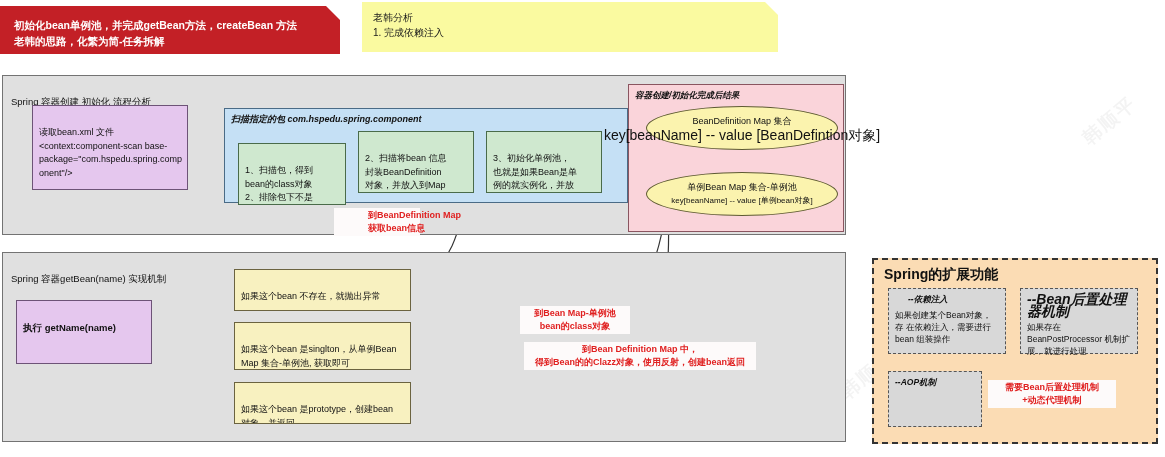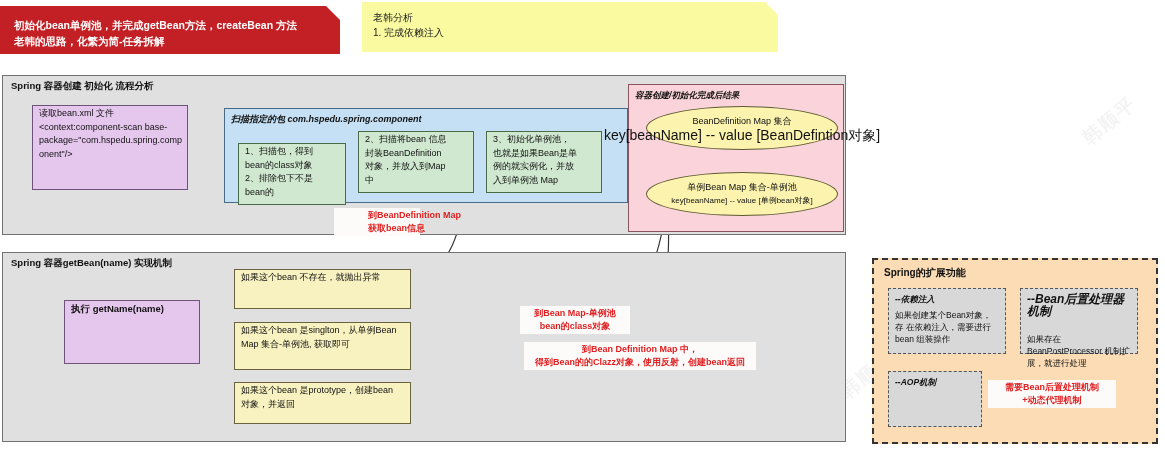--- a/index.html
+++ b/index.html
@@ -58,34 +58,34 @@
   }
   .sticky .ln { display: block; }
 
   
   .panel {
     background: #e0e0e0;
     border: 1px solid #737373;
   }
   .panel-title {
     position: absolute;
-    left: 8px; top: 4px;
+    left: 8px; top: 20px;
     font-size: 9.5px;
-    font-weight: bold;
+    font-weight: normal;
     color: #111;
     white-space: nowrap;
   }
 
   
   .node {
     border: 1px solid #555;
     font-size: 9px;
     line-height: 13.5px;
     color: #111;
-    padding: 1px 6px;
+    padding: 20px 6px;
     overflow: hidden;
   }
   .node .ln { display: block; }
   .purple { background: #e5c7ee; border-color: #6d5377; }
   .bluebox { background: #c5e0f5; border-color: #4a6b86; }
   .green  { background: #cfe8cf; border-color: #4a6b4a; }
   .yellow { background: #f8f1c0; border-color: #6b6340; }
   .pinkbox{ background: #fad4da; border-color: #8a5560; }
   .grey-node { background: #d8d8d8; border: 1px dashed #555; }
 
@@ -113,21 +113,21 @@
   .ellipse .ln { display: block; white-space: nowrap; }
 
   
   .orange-panel {
     background: #fbdcb4;
     border: 2px dashed #333;
   }
   .orange-title {
     position: absolute;
     left: 10px; top: 6px;
-    font-size: 10px;
+    font-size: 14px;
     font-weight: bold;
     color: #111;
   }
 
   
   .annot {
     background: #fdfafa;
     color: #e02020;
     font-size: 9px;
     font-weight: bold;
@@ -253,21 +253,21 @@
 
   <div class="abs annot" style="left:334px; top:208px; width:86px;padding-left:34px;">
     <span class="ln">到BeanDefinition Map</span>
     <span class="ln">获取bean信息</span>
   </div>
 
   <div class="abs panel" style="left:2px; top:252px; width:844px; height:190px;">
     <div class="panel-title">Spring 容器getBean(name) 实现机制</div>
   </div>
 
-  <div class="abs node purple" style="left:16px; top:300px; width:136px; height:64px;margin-left:48px;">
+  <div class="abs node purple" style="left:16px; top:300px; width:136px; height:64px;">
     <span class="ln" style="font-weight:bold; font-size:9.5px;">执行 getName(name)</span>
   </div>
 
   <div class="abs node yellow" style="left:234px; top:269px; width:177px; height:40px;">
     <span class="ln">如果这个bean 不存在，就抛出异常</span>
     <span class="ln"></span>
   </div>
 
   <div class="abs node yellow" style="left:234px; top:322px; width:177px; height:48px;">
     <span class="ln">如果这个bean 是singlton，从单例Bean</span>
@@ -287,28 +287,28 @@
   <div class="abs annot" style="left:524px; top:342px; width:232px;">
     <span class="ln">到Bean Definition Map 中，</span>
     <span class="ln">得到Bean的的Clazz对象，使用反射，创建bean返回</span>
   </div>
 
   <div class="abs orange-panel" style="left:872px; top:258px; width:286px; height:186px;">
     <div class="orange-title">Spring的扩展功能</div>
   </div>
 
   <div class="abs grey-node" style="left:888px; top:288px; width:118px; height:66px; padding:4px 6px; font-size:8.5px; line-height:12px; color:#111;">
-    <span class="node-title" style="font-size:8.5px; margin-bottom:4px;">--依赖注入</span>
+    <span class="node-title" style="font-size:8.5px; margin-bottom:4px;margin-left:13px;">--依赖注入</span>
     <span class="ln">如果创建某个Bean对象，存</span>
     <span class="ln">在依赖注入，需要进行bean</span>
     <span class="ln">组装操作</span>
   </div>
 
   <div class="abs grey-node" style="left:1020px; top:288px; width:118px; height:66px; padding:4px 6px; font-size:8.5px; line-height:12px; color:#111;">
-    <span class="node-title" style="font-size:12px; margin-bottom:16px;">--Bean后置处理器机制</span>
+    <span class="node-title" style="font-size:14px; margin-bottom:4px;">--Bean后置处理器机制</span>
     <span class="ln">如果存在</span>
     <span class="ln">BeanPostProcessor 机制扩</span>
     <span class="ln">展，就进行处理</span>
   </div>
 
   <div class="abs grey-node" style="left:888px; top:371px; width:94px; height:56px; padding:4px 6px; font-size:8.5px; line-height:12px; color:#111;">
     <span class="node-title" style="font-size:8.5px;">--AOP机制</span>
   </div>
 
   <div class="abs annot" style="left:988px; top:380px; width:128px;">

